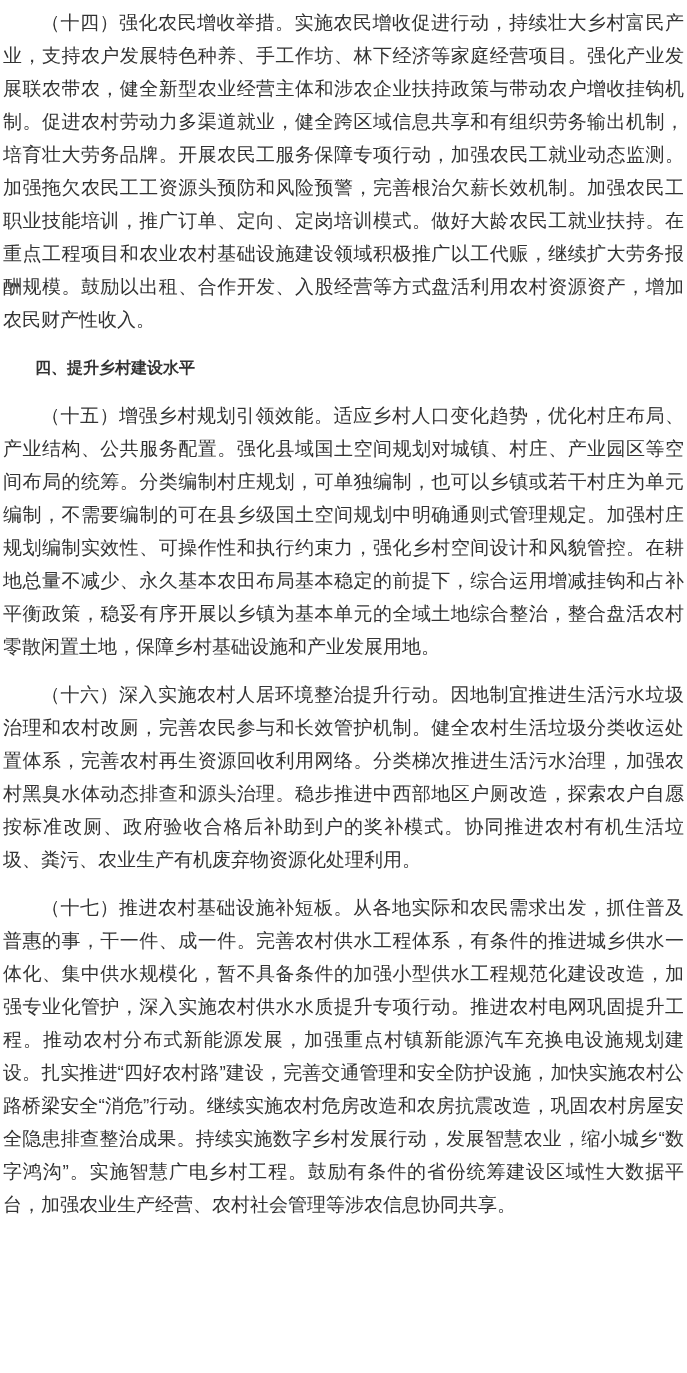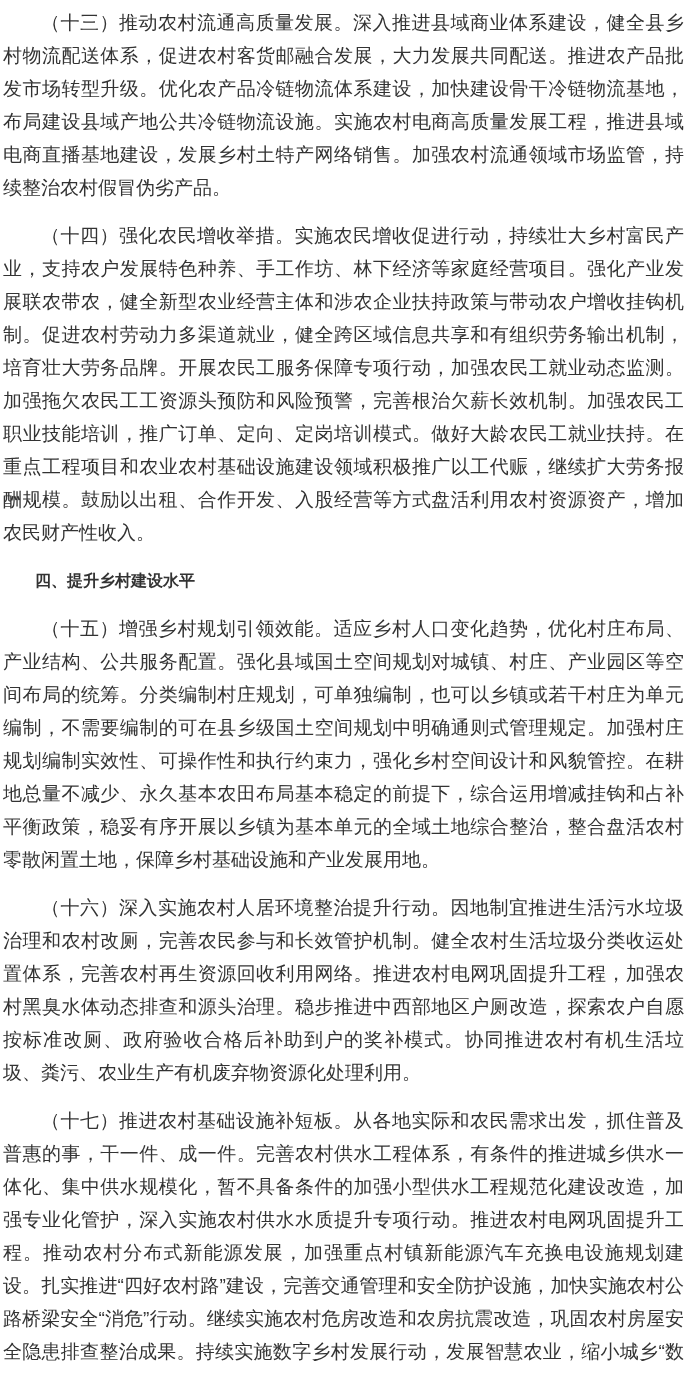--- a/index.html
+++ b/index.html
@@ -33,24 +33,23 @@
     text-indent: 2em;
     font-weight: bold;
     font-size: 16px;
     line-height: 33px;
   }
 </style>
 </head>
 <body>
 
 <div class="doc-page">
-  <p class="doc-paragraph">（十三）推动农村流通高质量发展。深入推进县域商业体系建设，健全县乡村物流配送体系，促进农村客货邮融合发展，大力发展共同配送。推进农产品批发市场转型升级。优化农产品冷链物流体系建设，加快建设骨干冷链物流基地，布局建设县域产地公共冷链物流设施。实施农村电商高质量发展工程，推进县域电商直播基地建设，发展乡村土特产网络销售。加强农村流通领域市场监管，持续整治农村假冒伪劣产品。</p>
 
   <p class="doc-paragraph">（十四）强化农民增收举措。实施农民增收促进行动，持续壮大乡村富民产业，支持农户发展特色种养、手工作坊、林下经济等家庭经营项目。强化产业发展联农带农，健全新型农业经营主体和涉农企业扶持政策与带动农户增收挂钩机制。促进农村劳动力多渠道就业，健全跨区域信息共享和有组织劳务输出机制，培育壮大劳务品牌。开展农民工服务保障专项行动，加强农民工就业动态监测。加强拖欠农民工工资源头预防和风险预警，完善根治欠薪长效机制。加强农民工职业技能培训，推广订单、定向、定岗培训模式。做好大龄农民工就业扶持。在重点工程项目和农业农村基础设施建设领域积极推广以工代赈，继续扩大劳务报酬规模。鼓励以出租、合作开发、入股经营等方式盘活利用农村资源资产，增加农民财产性收入。</p>
 
   <h2 class="doc-heading">四、提升乡村建设水平</h2>
 
   <p class="doc-paragraph">（十五）增强乡村规划引领效能。适应乡村人口变化趋势，优化村庄布局、产业结构、公共服务配置。强化县域国土空间规划对城镇、村庄、产业园区等空间布局的统筹。分类编制村庄规划，可单独编制，也可以乡镇或若干村庄为单元编制，不需要编制的可在县乡级国土空间规划中明确通则式管理规定。加强村庄规划编制实效性、可操作性和执行约束力，强化乡村空间设计和风貌管控。在耕地总量不减少、永久基本农田布局基本稳定的前提下，综合运用增减挂钩和占补平衡政策，稳妥有序开展以乡镇为基本单元的全域土地综合整治，整合盘活农村零散闲置土地，保障乡村基础设施和产业发展用地。</p>
 
-  <p class="doc-paragraph">（十六）深入实施农村人居环境整治提升行动。因地制宜推进生活污水垃圾治理和农村改厕，完善农民参与和长效管护机制。健全农村生活垃圾分类收运处置体系，完善农村再生资源回收利用网络。推进农村电网巩固提升工程，加强农村黑臭水体动态排查和源头治理。稳步推进中西部地区户厕改造，探索农户自愿按标准改厕、政府验收合格后补助到户的奖补模式。协同推进农村有机生活垃圾、粪污、农业生产有机废弃物资源化处理利用。</p>
+  <p class="doc-paragraph">（十六）深入实施农村人居环境整治提升行动。因地制宜推进生活污水垃圾治理和农村改厕，完善农民参与和长效管护机制。健全农村生活垃圾分类收运处置体系，完善农村再生资源回收利用网络。分类梯次推进生活污水治理，加强农村黑臭水体动态排查和源头治理。稳步推进中西部地区户厕改造，探索农户自愿按标准改厕、政府验收合格后补助到户的奖补模式。协同推进农村有机生活垃圾、粪污、农业生产有机废弃物资源化处理利用。</p>
 
   <p class="doc-paragraph">（十七）推进农村基础设施补短板。从各地实际和农民需求出发，抓住普及普惠的事，干一件、成一件。完善农村供水工程体系，有条件的推进城乡供水一体化、集中供水规模化，暂不具备条件的加强小型供水工程规范化建设改造，加强专业化管护，深入实施农村供水水质提升专项行动。推进农村电网巩固提升工程。推动农村分布式新能源发展，加强重点村镇新能源汽车充换电设施规划建设。扎实推进“四好农村路”建设，完善交通管理和安全防护设施，加快实施农村公路桥梁安全“消危”行动。继续实施农村危房改造和农房抗震改造，巩固农村房屋安全隐患排查整治成果。持续实施数字乡村发展行动，发展智慧农业，缩小城乡“数字鸿沟”。实施智慧广电乡村工程。鼓励有条件的省份统筹建设区域性大数据平台，加强农业生产经营、农村社会管理等涉农信息协同共享。</p>
 </div>
 
 </body></html>

